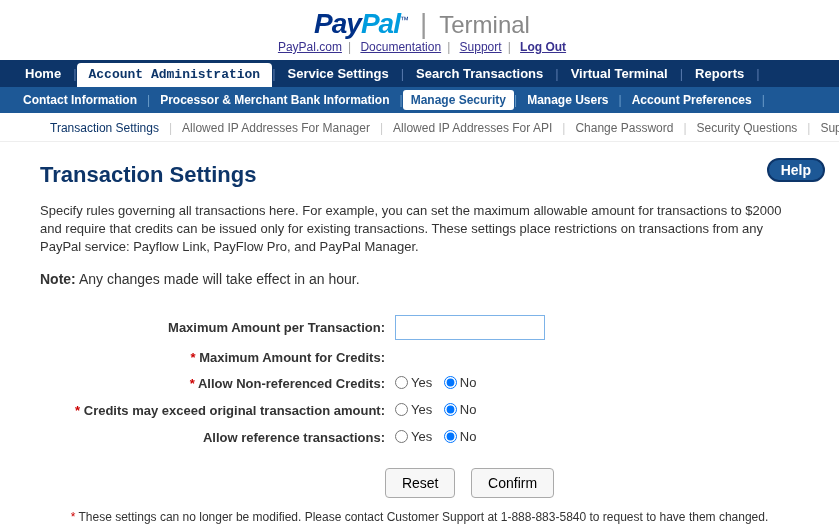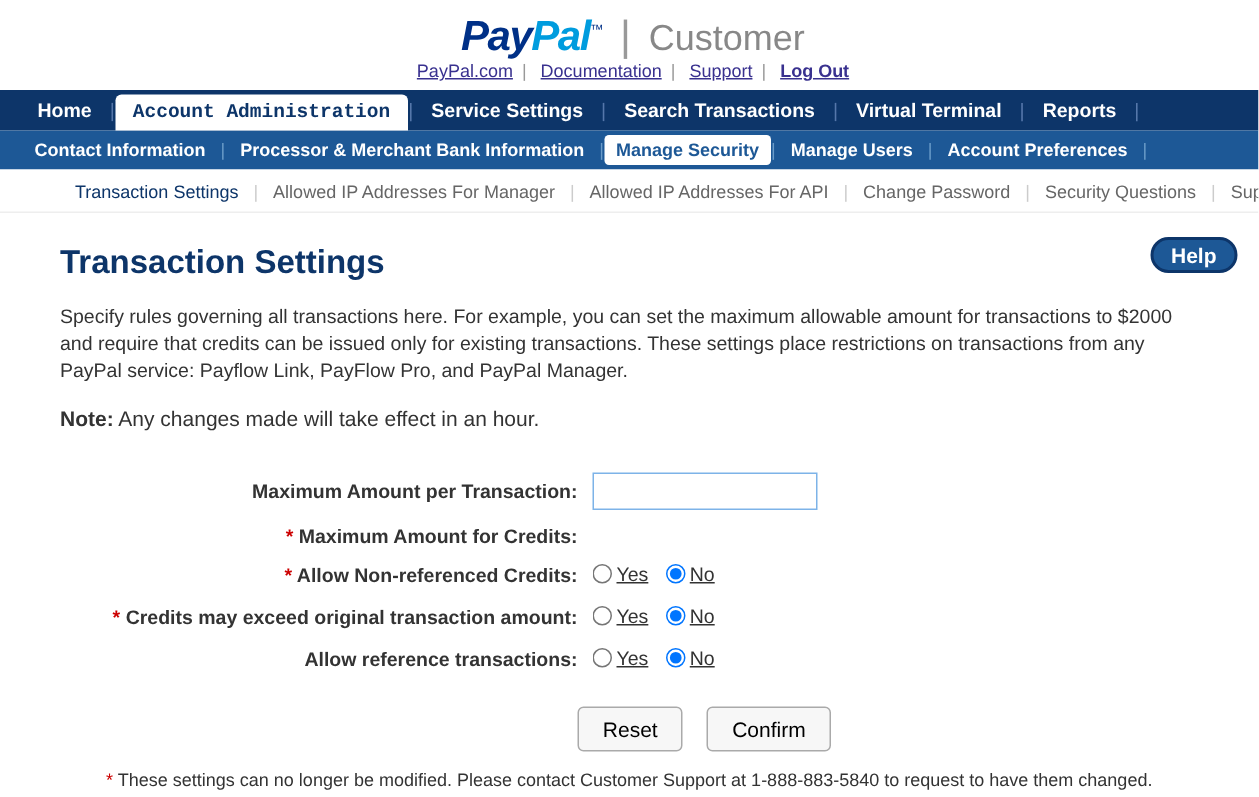--- a/index.html
+++ b/index.html
@@ -35,36 +35,36 @@
 h1 { color: #0d3569; font-size: 22px; margin-bottom: 14px; font-weight: bold; }
 .desc { font-size: 13px; line-height: 1.4; margin-bottom: 14px; color: #333; }
 .note { font-size: 14px; margin-bottom: 28px; }
 .note b { font-weight: bold; }
 .form-table { width: 100%; }
 .form-row { display: flex; align-items: center; margin-bottom: 10px; }
 .form-row .label { flex: 0 0 355px; text-align: right; font-size: 13px; font-weight: bold; padding-right: 10px; }
 .form-row .label .req { color: #cc0000; }
 .form-row .control { flex: 1; }
 .control input[type="text"] { border: 1px solid #7db3e8; padding: 4px 6px; width: 150px; background: #fff; outline: none; }
-.radio-opt { display: inline-flex; margin-right: 8px; font-size: 13px; font-weight: normal; text-decoration: underline; }
+.radio-opt { display: inline-flex; align-items: center; margin-right: 8px; font-size: 13px; font-weight: normal; }
 .radio-opt input { margin-right: 3px; }
 .buttons { text-align: center; margin: 22px 0 12px 100px; }
 .buttons button { background: #f7f7f7; border: 1px solid #aaa; border-radius: 4px; padding: 6px 16px; font-size: 14px; cursor: pointer; margin: 0 6px; }
 .footnote { text-align: center; font-size: 12px; color: #333; margin-top: 4px; }
 .footnote .req { color: #cc0000; }
 hr.sep-line { border: none; border-top: 1px solid #333; margin: 12px 0 0 0; }
 </style>
 </head>
 <body>
 
 <div class="header">
   <div class="logo-area">
     <span class="logo"><span class="pay">Pay</span><span class="pal">Pal</span><span class="tm">™</span></span>
     <span class="divider-bar">|</span>
-    <span class="manager">Customer</span>
+    <span class="manager">Terminal</span>
   </div>
   <div class="top-links">
     <a>PayPal.com</a><span class="sep">|</span>
     <a>Documentation</a><span class="sep">|</span>
     <a>Support</a><span class="sep">|</span>
     <a class="logout">Log Out</a>
   </div>
 </div>
 
 <div class="nav1">

